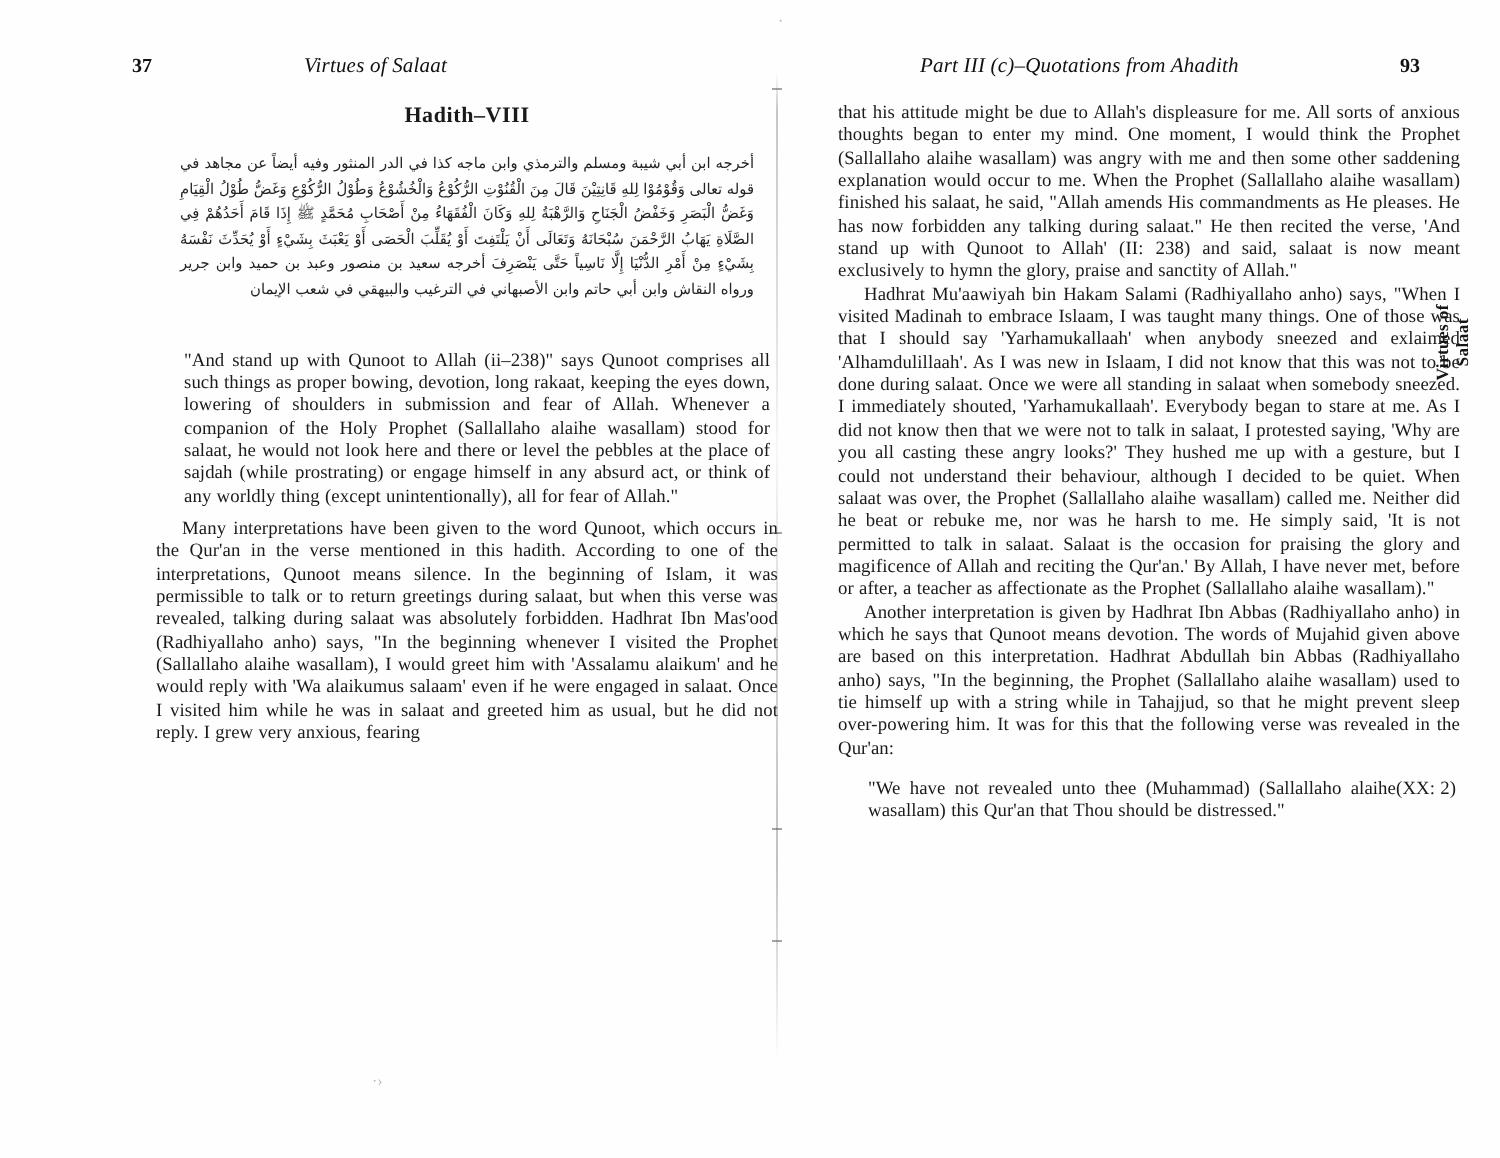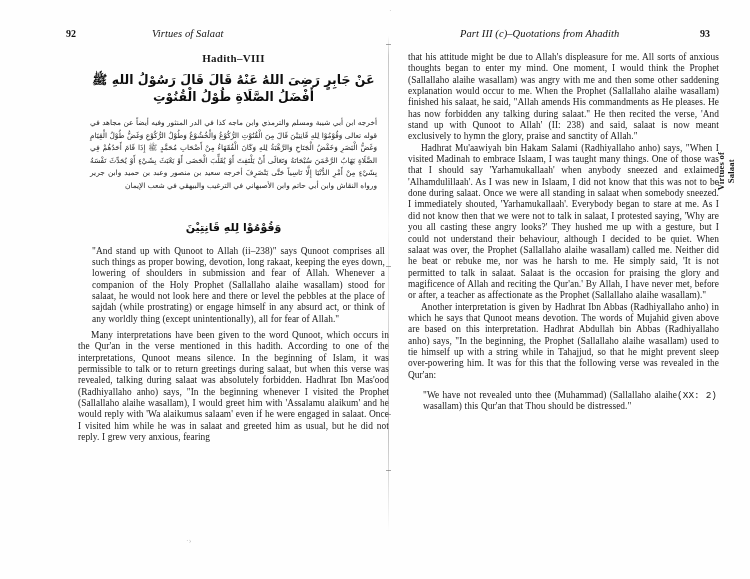--- a/index.html
+++ b/index.html
@@ -51,21 +51,21 @@
   .running-head.right .rh-title { margin-left: 60px; }
   .running-head.right .folio  { margin-left: auto; }
 
   
   .col {
     position: absolute;
     top: 52px;
     width: 311px;
   }
   .col.left  { left: 78px; }
-  .col.right { left: 408px; }
+  .col.right { left: 419px; }
 
   .col p {
     margin: 0;
     font-size: 9.4px;
     line-height: 11.35px;
     text-align: justify;
     text-justify: inter-word;
     letter-spacing: 0.05px;
     word-spacing: 0.2px;
   }
@@ -125,21 +125,21 @@
     line-height: 11.35px;
     text-align: justify;
     margin: 0;
     text-indent: 0;
   }
   .quote-block.rightcol {
     padding-left: 15px;
     padding-right: 2px;
     margin-top: 9px;
   }
-  .verse-ref { float: right; font-family: Liberation Mono, monospace; }
+  .verse-ref { float: right; }
 
   .gap-sm { height: 5px; }
 
   
   .gutter {
     position: absolute;
     left: 388px;
     top: 36px;
     width: 1px;
     height: 495px;
@@ -186,36 +186,34 @@
     font-size: 8px;
     font-family: "Liberation Serif", serif;
   }
 </style>
 </head>
 <body>
 
 <div class="page-spread">
 
   <div class="running-head left">
-    <span class="folio">92</span>
+    <span class="folio">37</span>
     <span class="rh-title">Virtues of Salaat</span>
   </div>
 
   <div class="col left">
 
     <div class="hadith-heading">Hadith–VIII</div>
 
-    <div class="arabic arabic-main">عَنْ جَابِرٍ رَضِىَ اللهُ عَنْهُ قَالَ قَالَ رَسُوْلُ اللهِ ﷺ أَفْضَلُ الصَّلَاةِ طُوْلُ الْقُنُوْتِ</div>
 
     <div class="arabic arabic-small">أخرجه ابن أبي شيبة ومسلم والترمذي وابن ماجه كذا في الدر المنثور وفيه أيضاً عن مجاهد في قوله تعالى وَقُوْمُوْا لِلهِ قَانِتِيْنَ قَالَ مِنَ الْقُنُوْتِ الرُّكُوْعُ وَالْخُشُوْعُ وَطُوْلُ الرُّكُوْعِ وَغَضُّ طُوْلُ الْقِيَامِ وَغَضُّ الْبَصَرِ وَخَفْضُ الْجَنَاحِ وَالرَّهْبَةُ لِلهِ وَكَانَ الْفُقَهَاءُ مِنْ أَصْحَابِ مُحَمَّدٍ ﷺ إِذَا قَامَ أَحَدُهُمْ فِي الصَّلَاةِ يَهَابُ الرَّحْمَنَ سُبْحَانَهُ وَتَعَالَى أَنْ يَلْتَفِتَ أَوْ يُقَلِّبَ الْحَصَى أَوْ يَعْبَثَ بِشَيْءٍ أَوْ يُحَدِّثَ نَفْسَهُ بِشَيْءٍ مِنْ أَمْرِ الدُّنْيَا إِلَّا نَاسِياً حَتَّى يَنْصَرِفَ أخرجه سعيد بن منصور وعبد بن حميد وابن جرير ورواه النقاش وابن أبي حاتم وابن الأصبهاني في الترغيب والبيهقي في شعب الإيمان</div>
 
     <div class="gap-sm"></div>
 
 
-    <div class="arabic arabic-verse">وَقُوْمُوْا لِلهِ قَانِتِيْنَ</div>
 
     <div class="quote-block">
       <p>"And stand up with Qunoot to Allah (ii–238)" says Qunoot comprises all such things as proper bowing, devotion, long rakaat, keeping the eyes down, lowering of shoulders in submission and fear of Allah. Whenever a companion of the Holy Prophet (Sallallaho alaihe wasallam) stood for salaat, he would not look here and there or level the pebbles at the place of sajdah (while prostrating) or engage himself in any absurd act, or think of any worldly thing (except unintentionally), all for fear of Allah."</p>
     </div>
 
     <div class="gap-sm"></div>
 
     <p class="indent">Many interpretations have been given to the word Qunoot, which occurs in the Qur'an in the verse mentioned in this hadith. According to one of the interpretations, Qunoot means silence. In the beginning of Islam, it was permissible to talk or to return greetings during salaat, but when this verse was revealed, talking during salaat was absolutely forbidden. Hadhrat Ibn Mas'ood (Radhiyallaho anho) says, "In the beginning whenever I visited the Prophet (Sallallaho alaihe wasallam), I would greet him with 'Assalamu alaikum' and he would reply with 'Wa alaikumus salaam' even if he were engaged in salaat. Once I visited him while he was in salaat and greeted him as usual, but he did not reply. I grew very anxious, fearing</p>
   </div>
 

